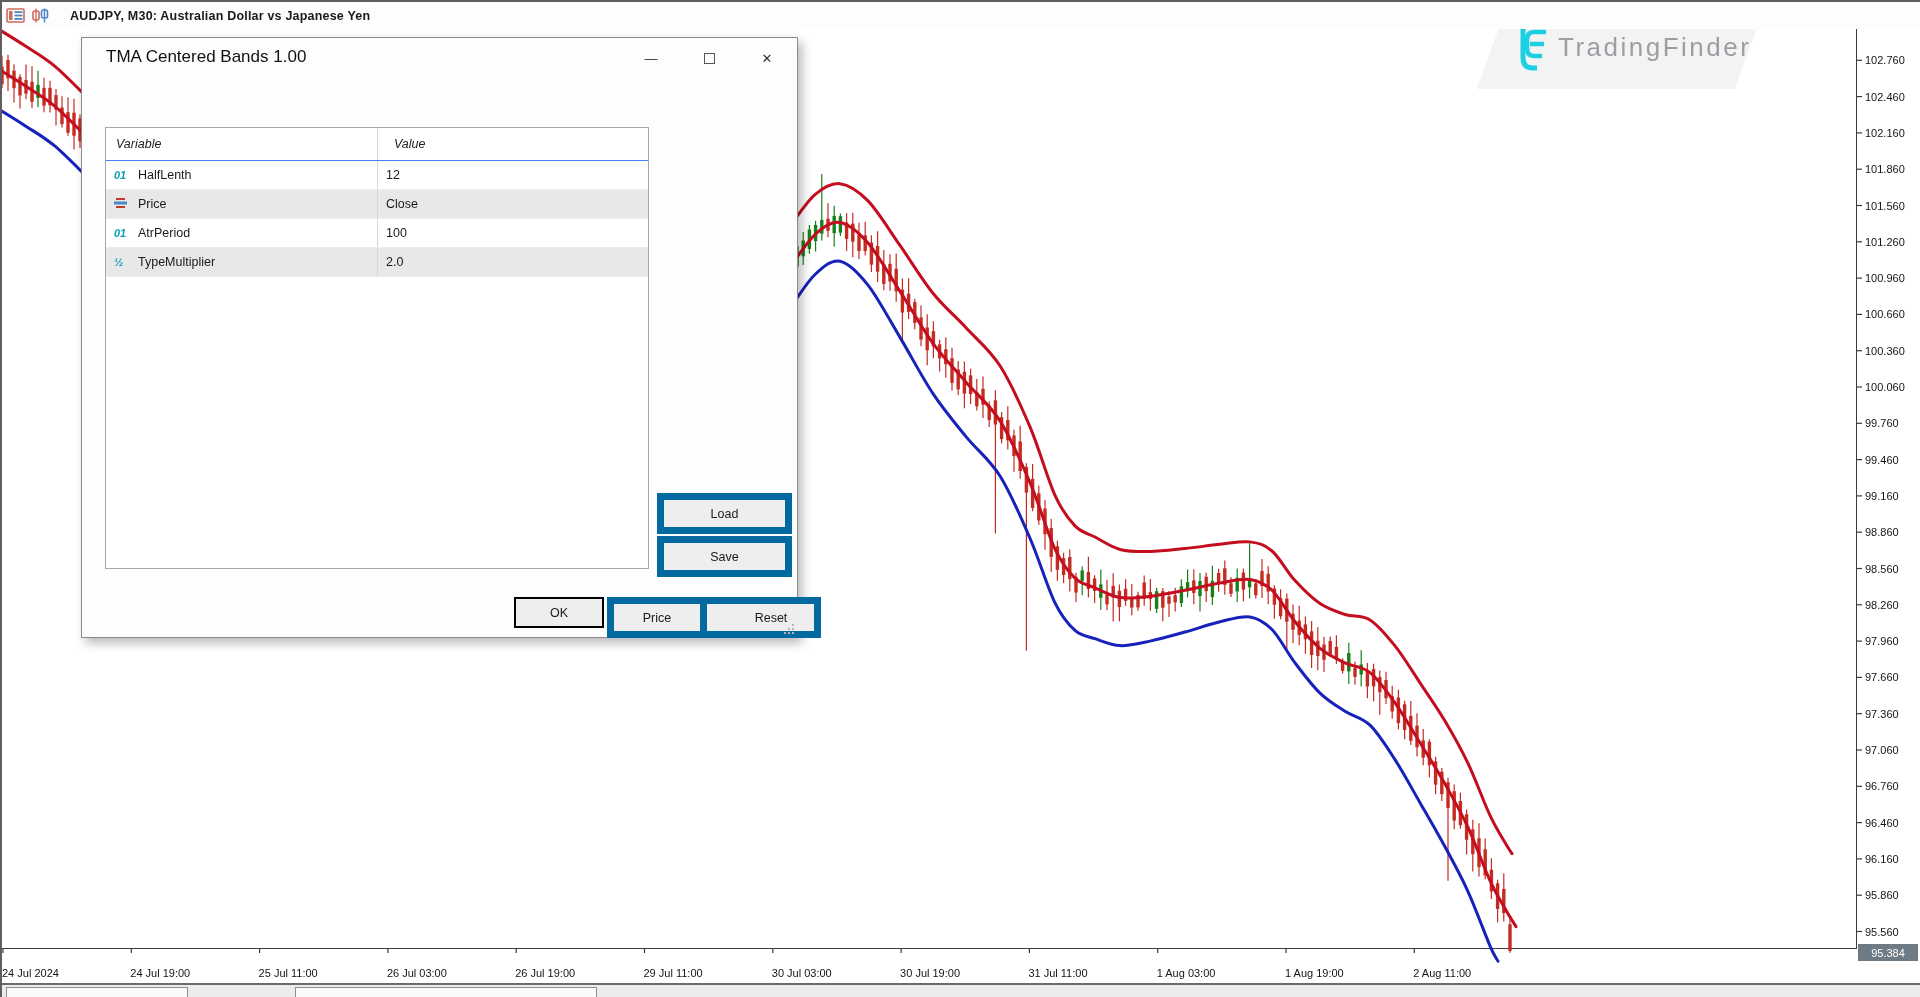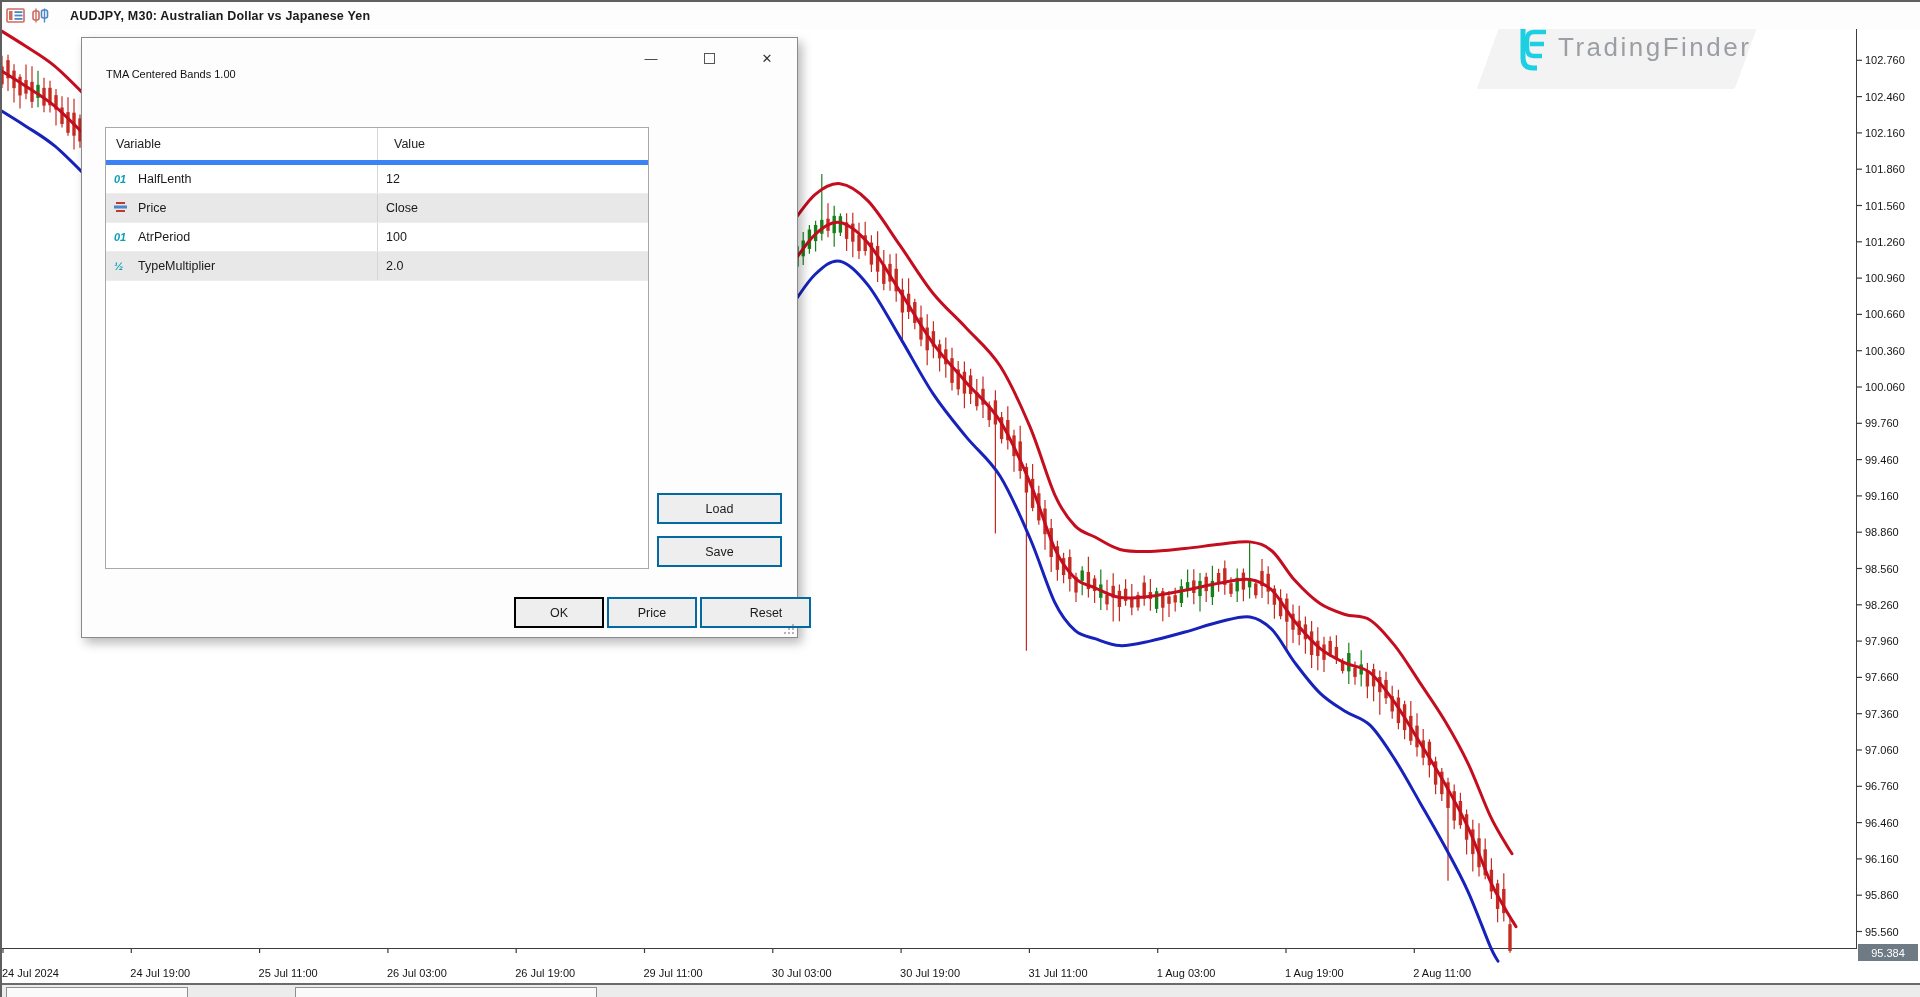--- a/index.html
+++ b/index.html
@@ -19,39 +19,39 @@
   #logo-banner{left:1492px;top:5px;width:258px;height:84px;background:#f3f3f3;z-index:5;
     transform:skewX(-20deg);border-radius:2px;}
   #logo-inner{left:1502px;top:5px;width:258px;height:84px;z-index:5;display:flex;align-items:center;}
   #logo-text{font-size:26px;color:#9b9fa3;letter-spacing:2.5px;margin-left:10px;}
   
   #bottom-strip{left:0;top:983px;width:1920px;height:14px;background:#ececec;border-top:2px solid #6b6b6b;z-index:6;}
   .strip-box{position:absolute;top:2px;height:11px;border:1px solid #8f8f8f;background:#fafafa;}
   
   #dialog{left:81px;top:37px;width:715px;height:599px;background:#fdfdfd;border:1px solid #8a8a8a;
     box-shadow:4px 5px 10px rgba(0,0,0,.28);z-index:10;font-size:12.5px;color:#1a1a1a;}
-  #dlg-title{position:absolute;left:24px;top:30px;font-size:11px;color:#111;}
+  #dlg-title{position:absolute;left:24px;top:9px;font-size:17px;color:#111;}
   .win-btn{position:absolute;top:9px;width:30px;height:22px;display:flex;align-items:center;justify-content:center;
     font-size:13px;color:#333;cursor:default;}
   #btn-min{left:554px;} #btn-max{left:612px;} #btn-close{left:670px;}
   #max-glyph{width:9px;height:9px;border:1px solid #555;}
   #tabstrip{position:absolute;left:14px;top:51px;right:14px;height:27px;border-bottom:1px solid #cfcfcf;}
   .tab{display:inline-block;height:19px;line-height:19px;padding:3px 11px 2px 11px;background:#f0f0f0;
     border:1px solid #d2d2d2;border-bottom:none;margin-right:3px;position:relative;top:2px;font-size:12.5px;}
   .tab.active{background:#fff;font-weight:700;top:1px;padding-bottom:4px;border-color:#c0c0c0;}
   #param-table{position:absolute;left:23px;top:89px;width:542px;height:440px;border:1px solid #a8a8a8;background:#fff;overflow:hidden;}
   .t-row{position:relative;width:100%;height:28px;display:flex;align-items:center;border-bottom:1px solid #ededed;}
   .t-row.hl{background:#e8e8e8;}
-  .t-head{height:32px;border-bottom:5px solid #3b82f6;color:#222;}
+  .t-head{height:32px;border-bottom:1px solid #3b82f6;color:#222;font-style:italic;}
   .col-div{position:absolute;left:271px;top:0;bottom:0;width:1px;background:#d5d5d5;}
   .cell-icon{width:24px;margin-left:8px;font-size:11px;font-weight:700;color:#0a9fb5;font-style:italic;}
   .cell-name{flex:0 0 230px;}
   .cell-value{margin-left:18px;}
   .hdr-var{margin-left:10px;} .hdr-val{position:absolute;left:288px;}
-  .dlg-btn{position:absolute;width:121px;height:27px;background:#eeeeee;border:2px solid #0369a1;
+  .dlg-btn{position:absolute;width:121px;height:27px;background:#eeeeee;border:7px solid #0369a1;
     font-size:12.5px;display:flex;align-items:center;justify-content:center;font-family:"Liberation Sans",sans-serif;}
   #btn-load{left:575px;top:455px;} #btn-save{left:575px;top:498px;}
   .dlg-btn.bottom{width:86px;top:559px;}
   #btn-ok{left:432px;border:2px solid #000000;} #btn-cancel{left:525px;} #btn-reset{left:618px;padding-left:21px;}
   #grip{position:absolute;right:3px;bottom:3px;width:10px;height:10px;}
   #grip i{position:absolute;width:2px;height:2px;background:#b5b5b5;}
 </style>
 </head>
 <body>
 

